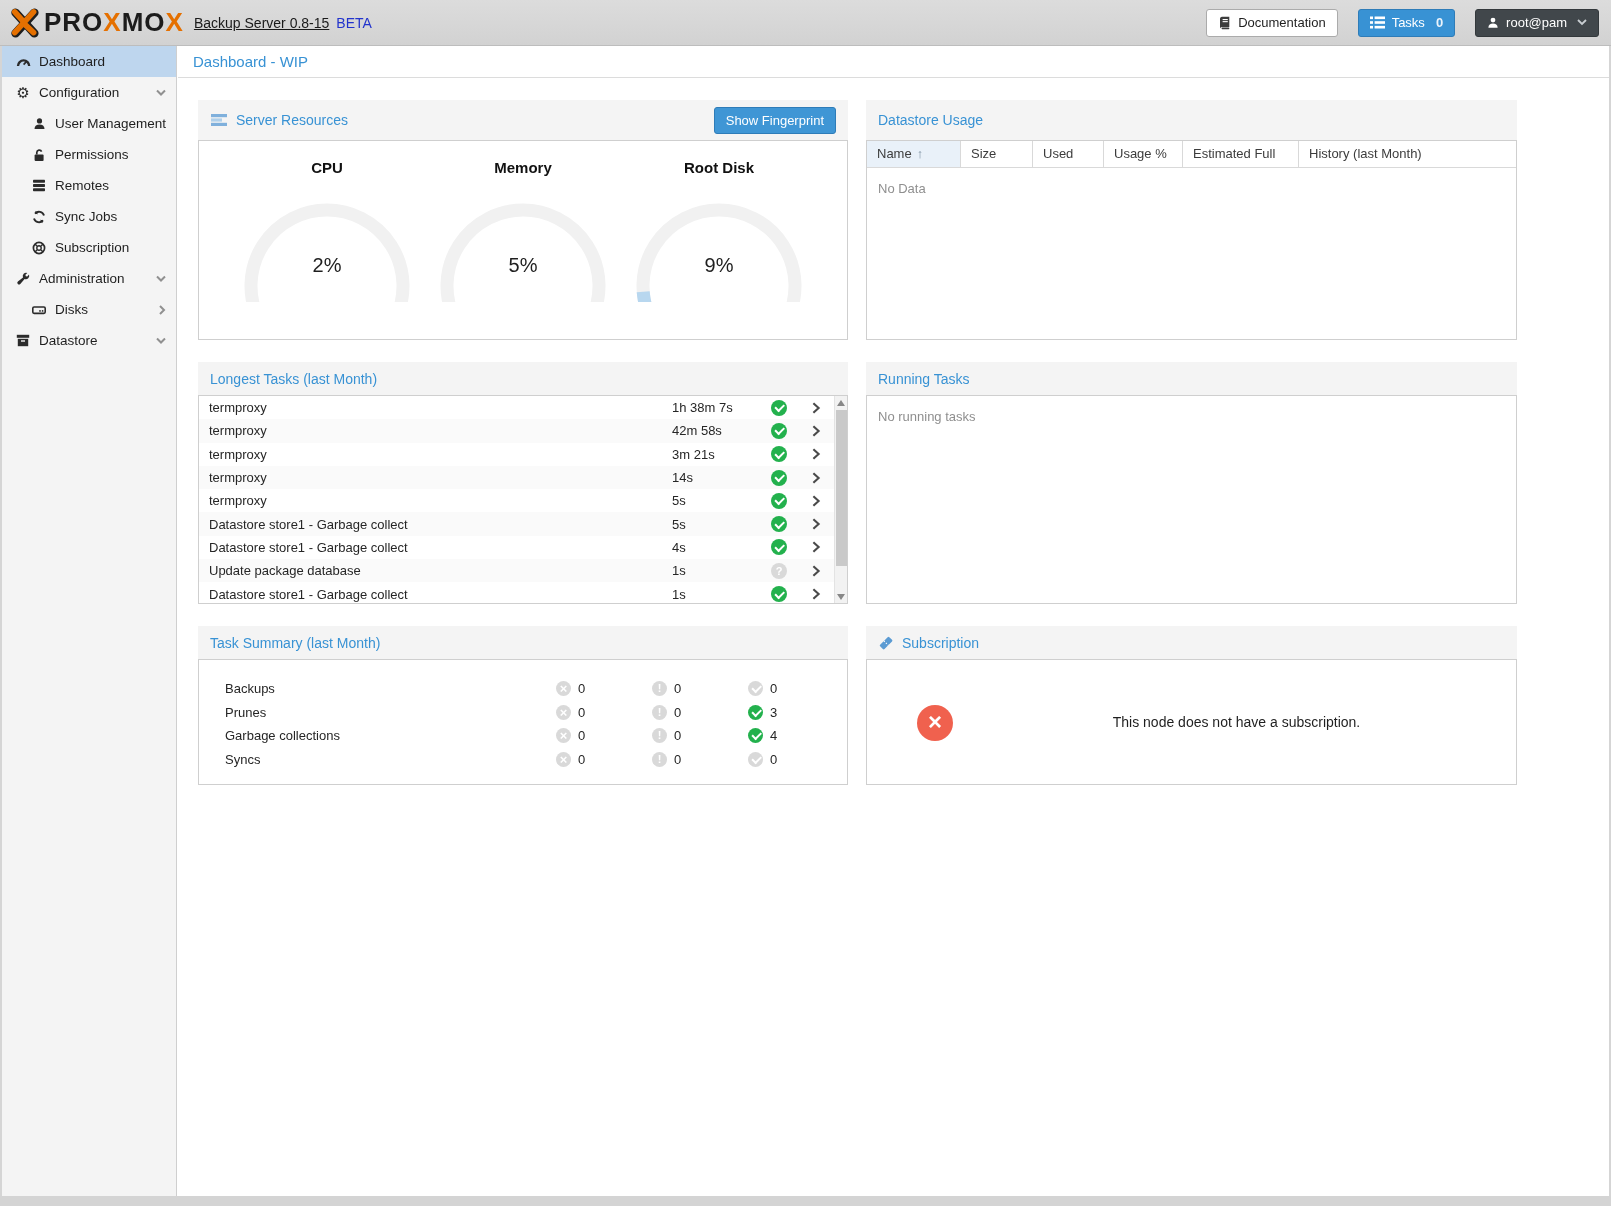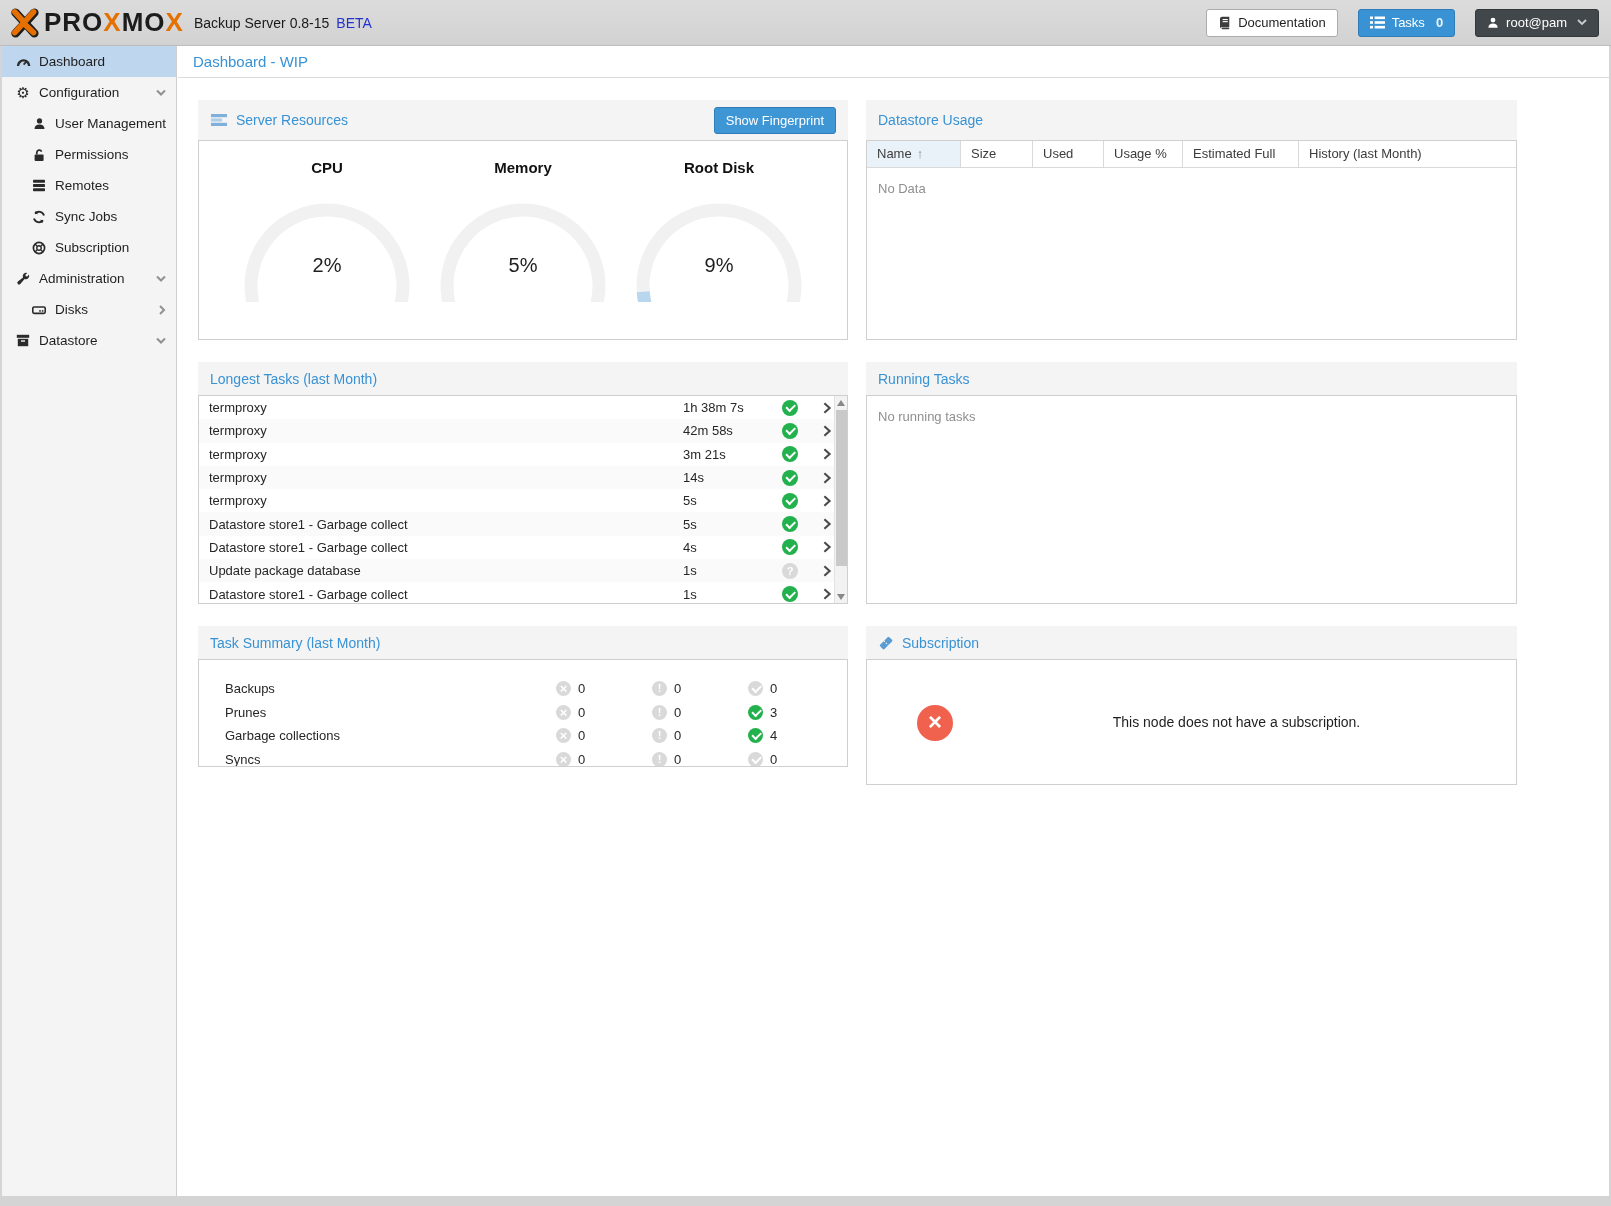--- a/index.html
+++ b/index.html
@@ -13,21 +13,21 @@
   .frame-right { position:absolute; right:0; top:46px; bottom:0; width:2px; background:#d5d5d5; }
   .frame-bottom{ position:absolute; left:0; right:0; bottom:0; height:10px; background:#d4d4d4; }
 
   
   .topbar { position:absolute; left:0; top:0; width:100%; height:46px;
     background:linear-gradient(#dcdcdc,#d2d2d2); border-bottom:1px solid #bdbdbd;
     display:flex; align-items:center; padding:0 8px; }
   .logo { display:flex; align-items:center; gap:4px; }
   .logoword { font-weight:900; font-size:26px; letter-spacing:1px; color:#1c1c1c; }
   .logoword .lx { color:#e57000; }
-  .prodname { margin-left:10px; font-size:14px; color:#1a1a1a; }
+  .prodname { margin-left:10px; font-size:14px; color:#1a1a1a;text-decoration:underline; }
   .beta { margin-left:7px; font-size:14px; color:#2233cc; cursor:pointer;text-align:right; }
   .tb-right { margin-left:auto; display:flex; align-items:center; gap:20px; padding-right:4px; }
   .tb-btn { height:28px; border-radius:3px; display:flex; align-items:center; gap:7px;
     padding:0 11px; font-size:13px; cursor:pointer; border:1px solid transparent; }
   .btn-doc  { background:#fff; border-color:#ababab; color:#1f1f1f; }
   .btn-tasks{ background:#3892d4; border-color:#2e7cb8; color:#fff; }
   .btn-tasks b { font-weight:bold; color:#eaf3fb; margin-left:4px; }
   .btn-user { background:#41474b; border-color:#33383b; color:#fff; }
 
   
@@ -60,21 +60,21 @@
     color:#fff; font-size:13px; font-family:inherit; padding:5px 11px; cursor:pointer; }
 
   
   .gauges { display:flex; justify-content:center; padding-top:18px; }
   .gauge { width:196px; text-align:center; }
   .gtitle { font-weight:bold; font-size:15px; color:#111; margin-bottom:22px; }
   .garc { position:relative; width:184px; height:104px; margin:0 auto; overflow:hidden; }
   .gval { position:absolute; left:0; right:0; top:56px; font-size:20px; color:#1f1f1f; }
 
   
-  .tasklist { height:209px; padding-right:0; }
+  .tasklist { height:209px; padding-right:11px; }
   .trow { display:flex; align-items:center; height:23.3px; cursor:pointer; }
   .trow:nth-child(even) { background:#fafafa; }
   .tname { flex:1; padding-left:10px; white-space:nowrap; overflow:hidden; }
   .tdur  { width:90px; }
   .tstat { width:34px; display:flex; justify-content:center; }
   .chev-box { width:40px; display:flex; justify-content:center; }
 
   .stat-circle { position:relative; width:16px; height:16px; border-radius:50%;
     color:#fff; font-size:11px; font-weight:bold; line-height:16px; text-align:center; }
   .stat-circle.ok, .stat-circle.ok-green { background:#23b14d; }
@@ -493,21 +493,21 @@
                 <div class="tri-down"></div>
               </div>
           </div>
         </div>
       </section>
 
       <section>
         <header class="panel-hd reg">
           <h2>Task Summary (last Month)</h2>
         </header>
-        <div class="panel-bd summary" style="height:108px;">
+        <div class="panel-bd summary" style="height:126px;">
           <div class="srow">
             <span class="slabel">Backups</span>
             <span class="scell">
                 <span class="stat-circle err"></span>
                 <span>0</span>
               </span>
             <span class="scell">
                 <span class="stat-circle warn"></span>
                 <span>0</span>
               </span>

